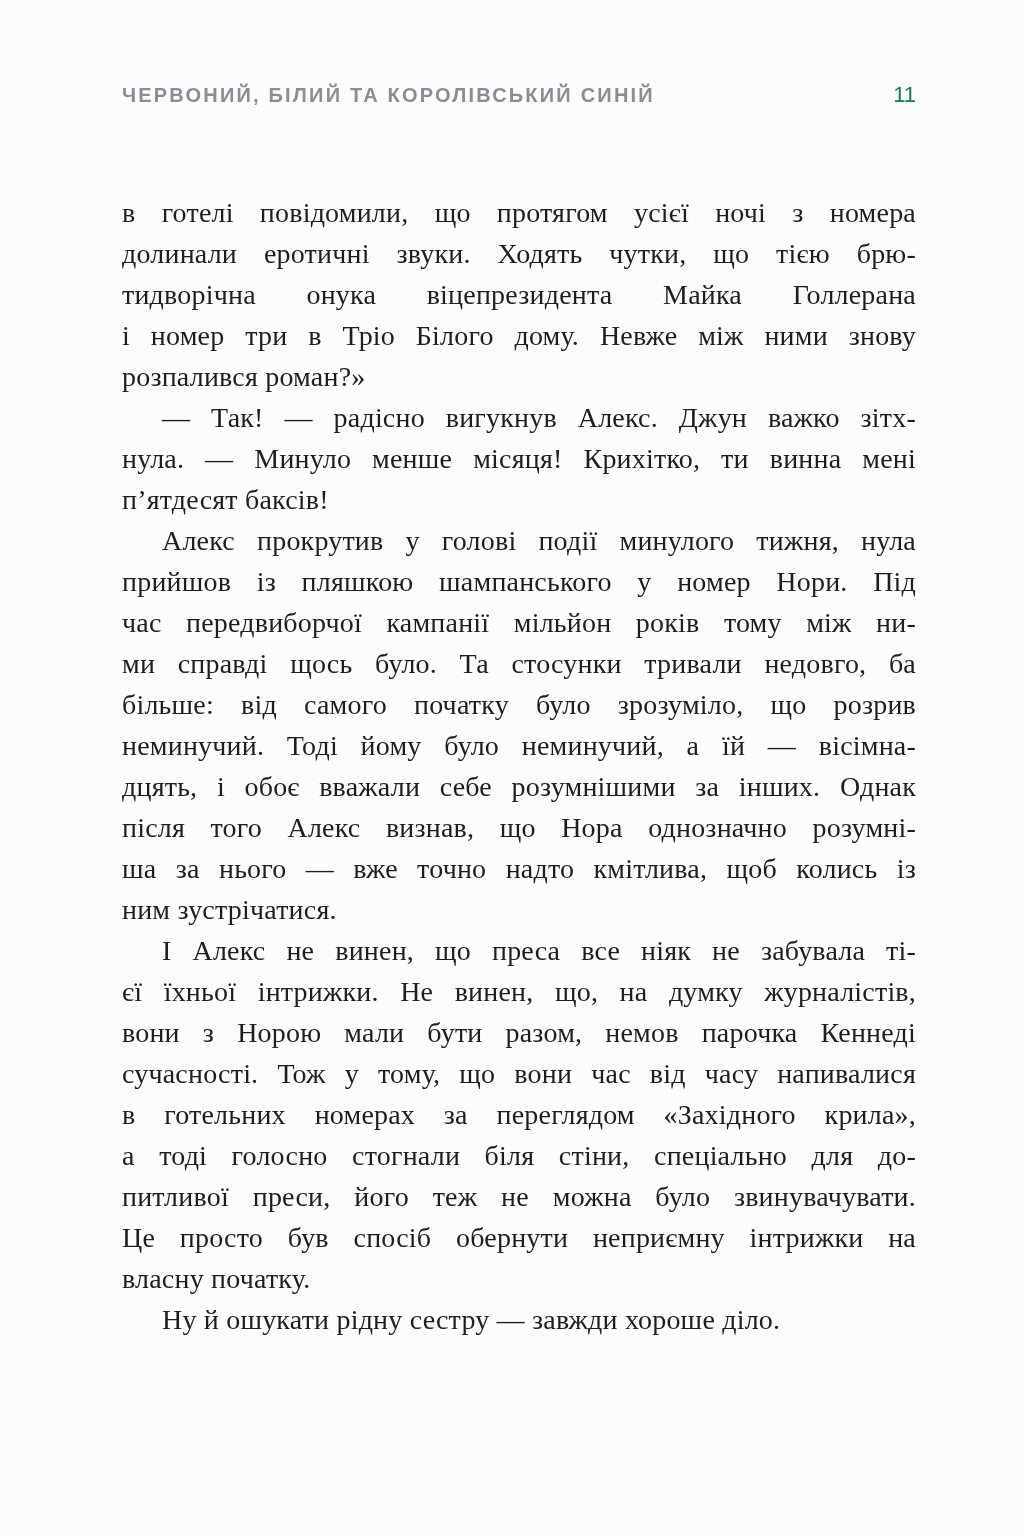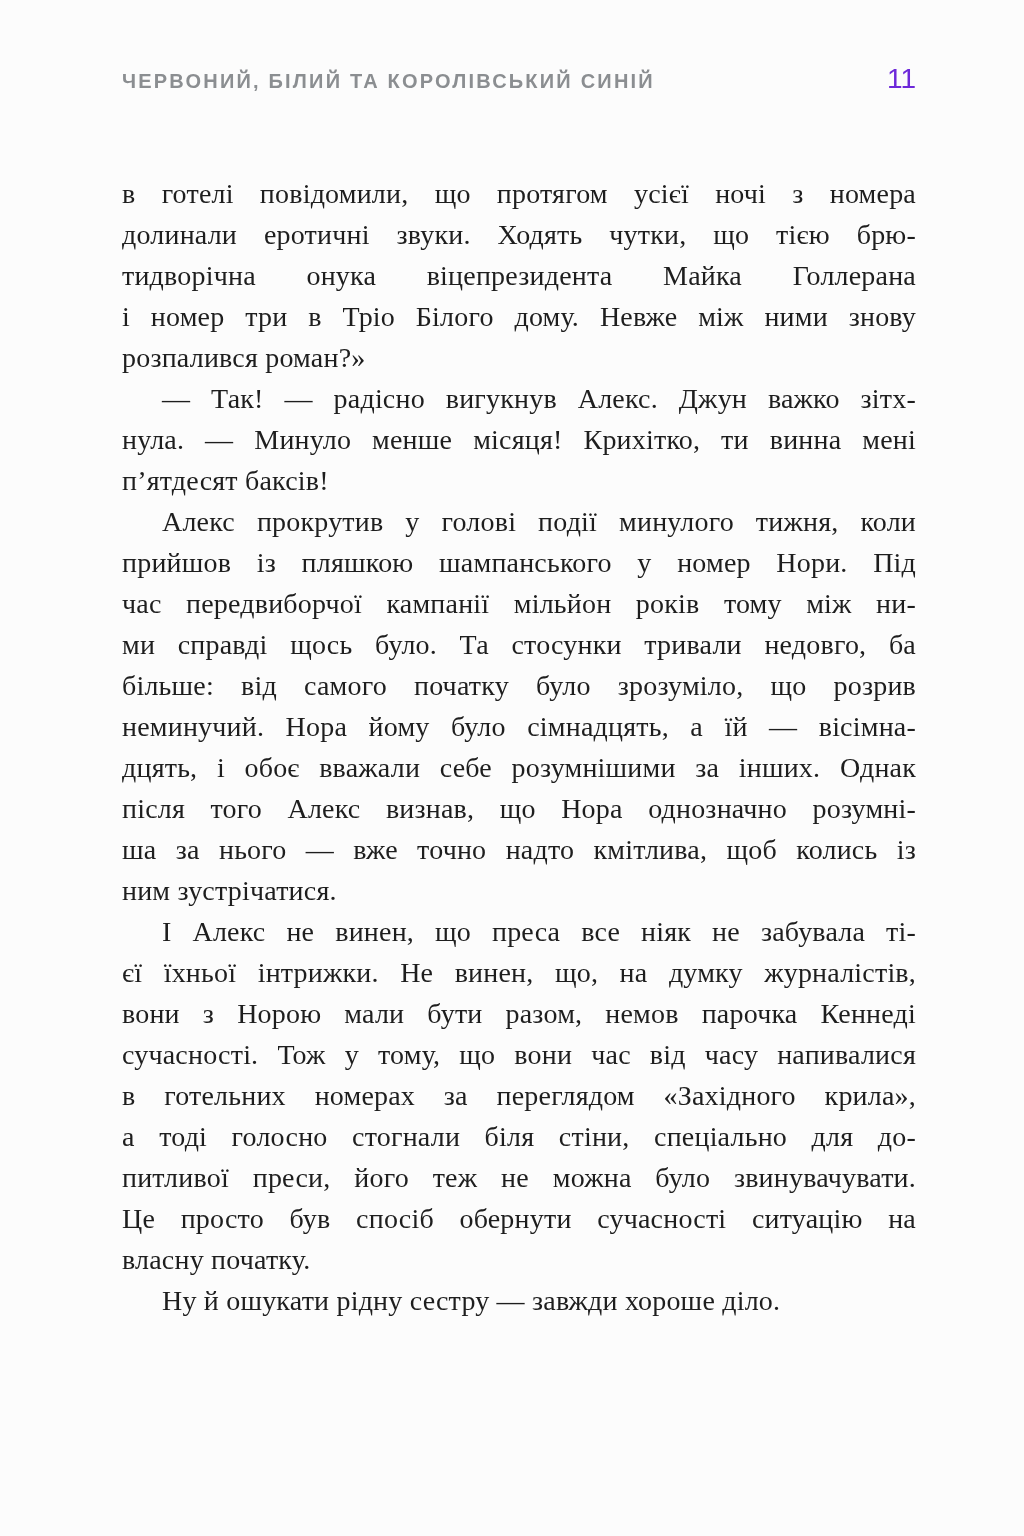--- a/index.html
+++ b/index.html
@@ -7,21 +7,21 @@
     padding: 0;
     background: #e8e8e8;
   }
   .page {
     position: relative;
     width: 1024px;
     height: 1536px;
     margin: 0 auto;
     background: #fcfcfc;
     box-sizing: border-box;
-    padding: 63px 108px 0 122px;
+    padding: 82px 108px 0 122px;
     font-family: "Liberation Serif", serif;
     color: #1e1e1e;
     overflow: hidden;
   }
   .page-header {
     display: flex;
     justify-content: space-between;
     align-items: baseline;
     height: 30px;
   }
@@ -29,22 +29,22 @@
     font-family: "Liberation Sans", sans-serif;
     font-weight: 700;
     font-size: 20px;
     letter-spacing: 2.2px;
     color: #8b8e91;
     text-transform: uppercase;
   }
   .page-number {
     font-family: "Liberation Sans", sans-serif;
     font-weight: 500;
-    font-size: 28px;
-    color: #6d28d9;
+    font-size: 22px;
+    color: #15803d;
   }
   .text-block {
     margin-top: 80px;
     font-size: 28px;
     line-height: 41px;
     letter-spacing: 0.2px;
   }
   .paragraph {
     margin: 0;
     padding: 0;
@@ -78,39 +78,39 @@
         <div class="line">тидворічна онука віцепрезидента Майка Голлерана</div>
         <div class="line">і номер три в Тріо Білого дому. Невже між ними знову</div>
         <div class="line last">розпалився роман?»</div>
       </div>
       <div class="paragraph indent">
         <div class="line">— Так! — радісно вигукнув Алекс. Джун важко зітх-</div>
         <div class="line">нула. — Минуло менше місяця! Крихітко, ти винна мені</div>
         <div class="line last">п’ятдесят баксів!</div>
       </div>
       <div class="paragraph indent">
-        <div class="line">Алекс прокрутив у голові події минулого тижня, коли</div>
+        <div class="line">Алекс прокрутив у голові події минулого тижня, нула</div>
         <div class="line">прийшов із пляшкою шампанського у номер Нори. Під</div>
         <div class="line">час передвиборчої кампанії мільйон років тому між ни-</div>
         <div class="line">ми справді щось було. Та стосунки тривали недовго, ба</div>
         <div class="line">більше: від самого початку було зрозуміло, що розрив</div>
-        <div class="line">неминучий. Нора йому було сімнадцять, а їй — вісімна-</div>
+        <div class="line">неминучий. Тоді йому було неминучий, а їй — вісімна-</div>
         <div class="line">дцять, і обоє вважали себе розумнішими за інших. Однак</div>
         <div class="line">після того Алекс визнав, що Нора однозначно розумні-</div>
         <div class="line">ша за нього — вже точно надто кмітлива, щоб колись із</div>
         <div class="line last">ним зустрічатися.</div>
       </div>
       <div class="paragraph indent">
         <div class="line">І Алекс не винен, що преса все ніяк не забувала ті-</div>
         <div class="line">єї їхньої інтрижки. Не винен, що, на думку журналістів,</div>
         <div class="line">вони з Норою мали бути разом, немов парочка Кеннеді</div>
         <div class="line">сучасності. Тож у тому, що вони час від часу напивалися</div>
         <div class="line">в готельних номерах за переглядом «Західного крила»,</div>
         <div class="line">а тоді голосно стогнали біля стіни, спеціально для до-</div>
         <div class="line">питливої преси, його теж не можна було звинувачувати.</div>
-        <div class="line">Це просто був спосіб обернути сучасності ситуацію на</div>
+        <div class="line">Це просто був спосіб обернути неприємну інтрижки на</div>
         <div class="line last">власну початку.</div>
       </div>
       <div class="paragraph indent">
         <div class="line last">Ну й ошукати рідну сестру — завжди хороше діло.</div>
       </div>
     </div>
 </div>
 
 </body></html>

